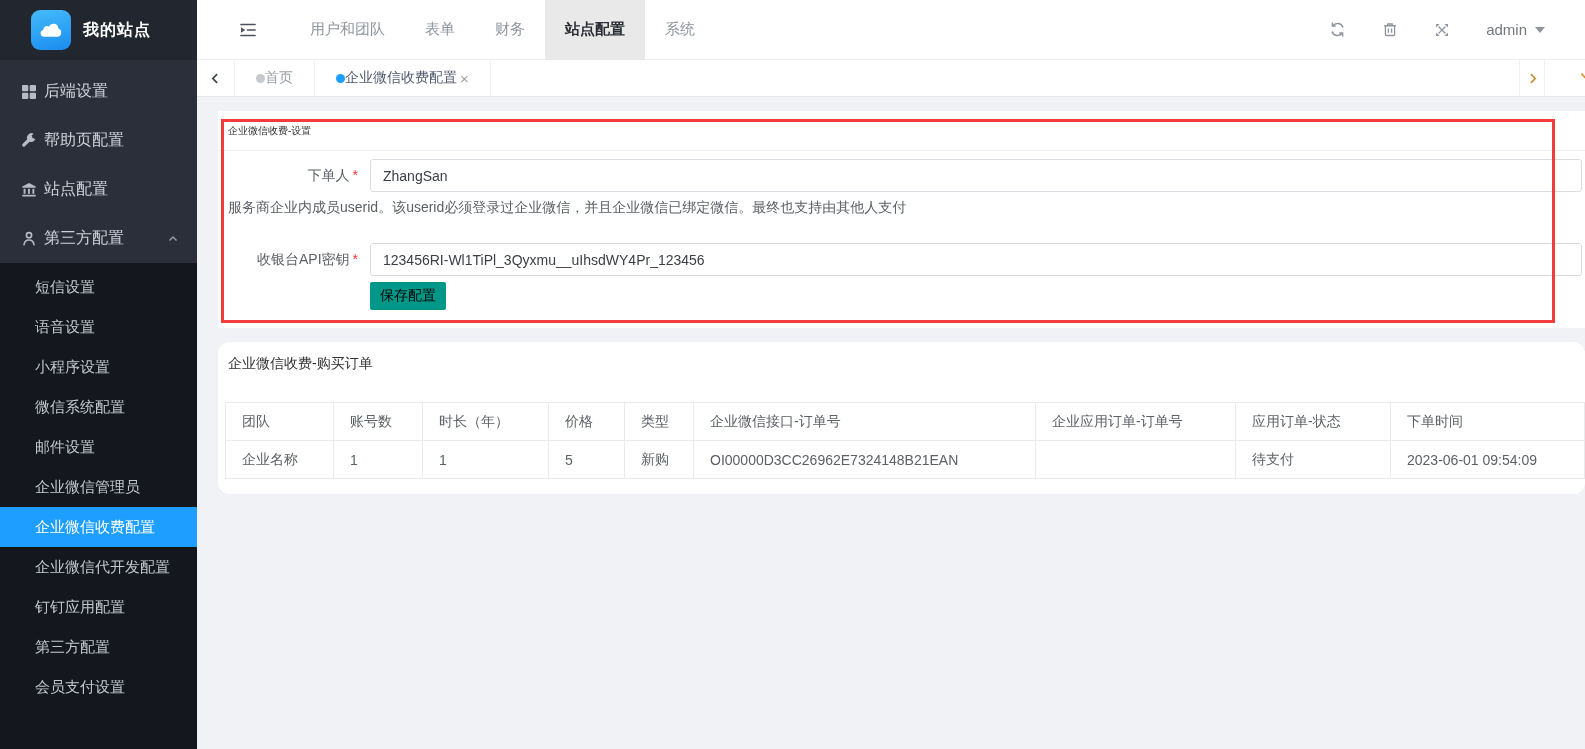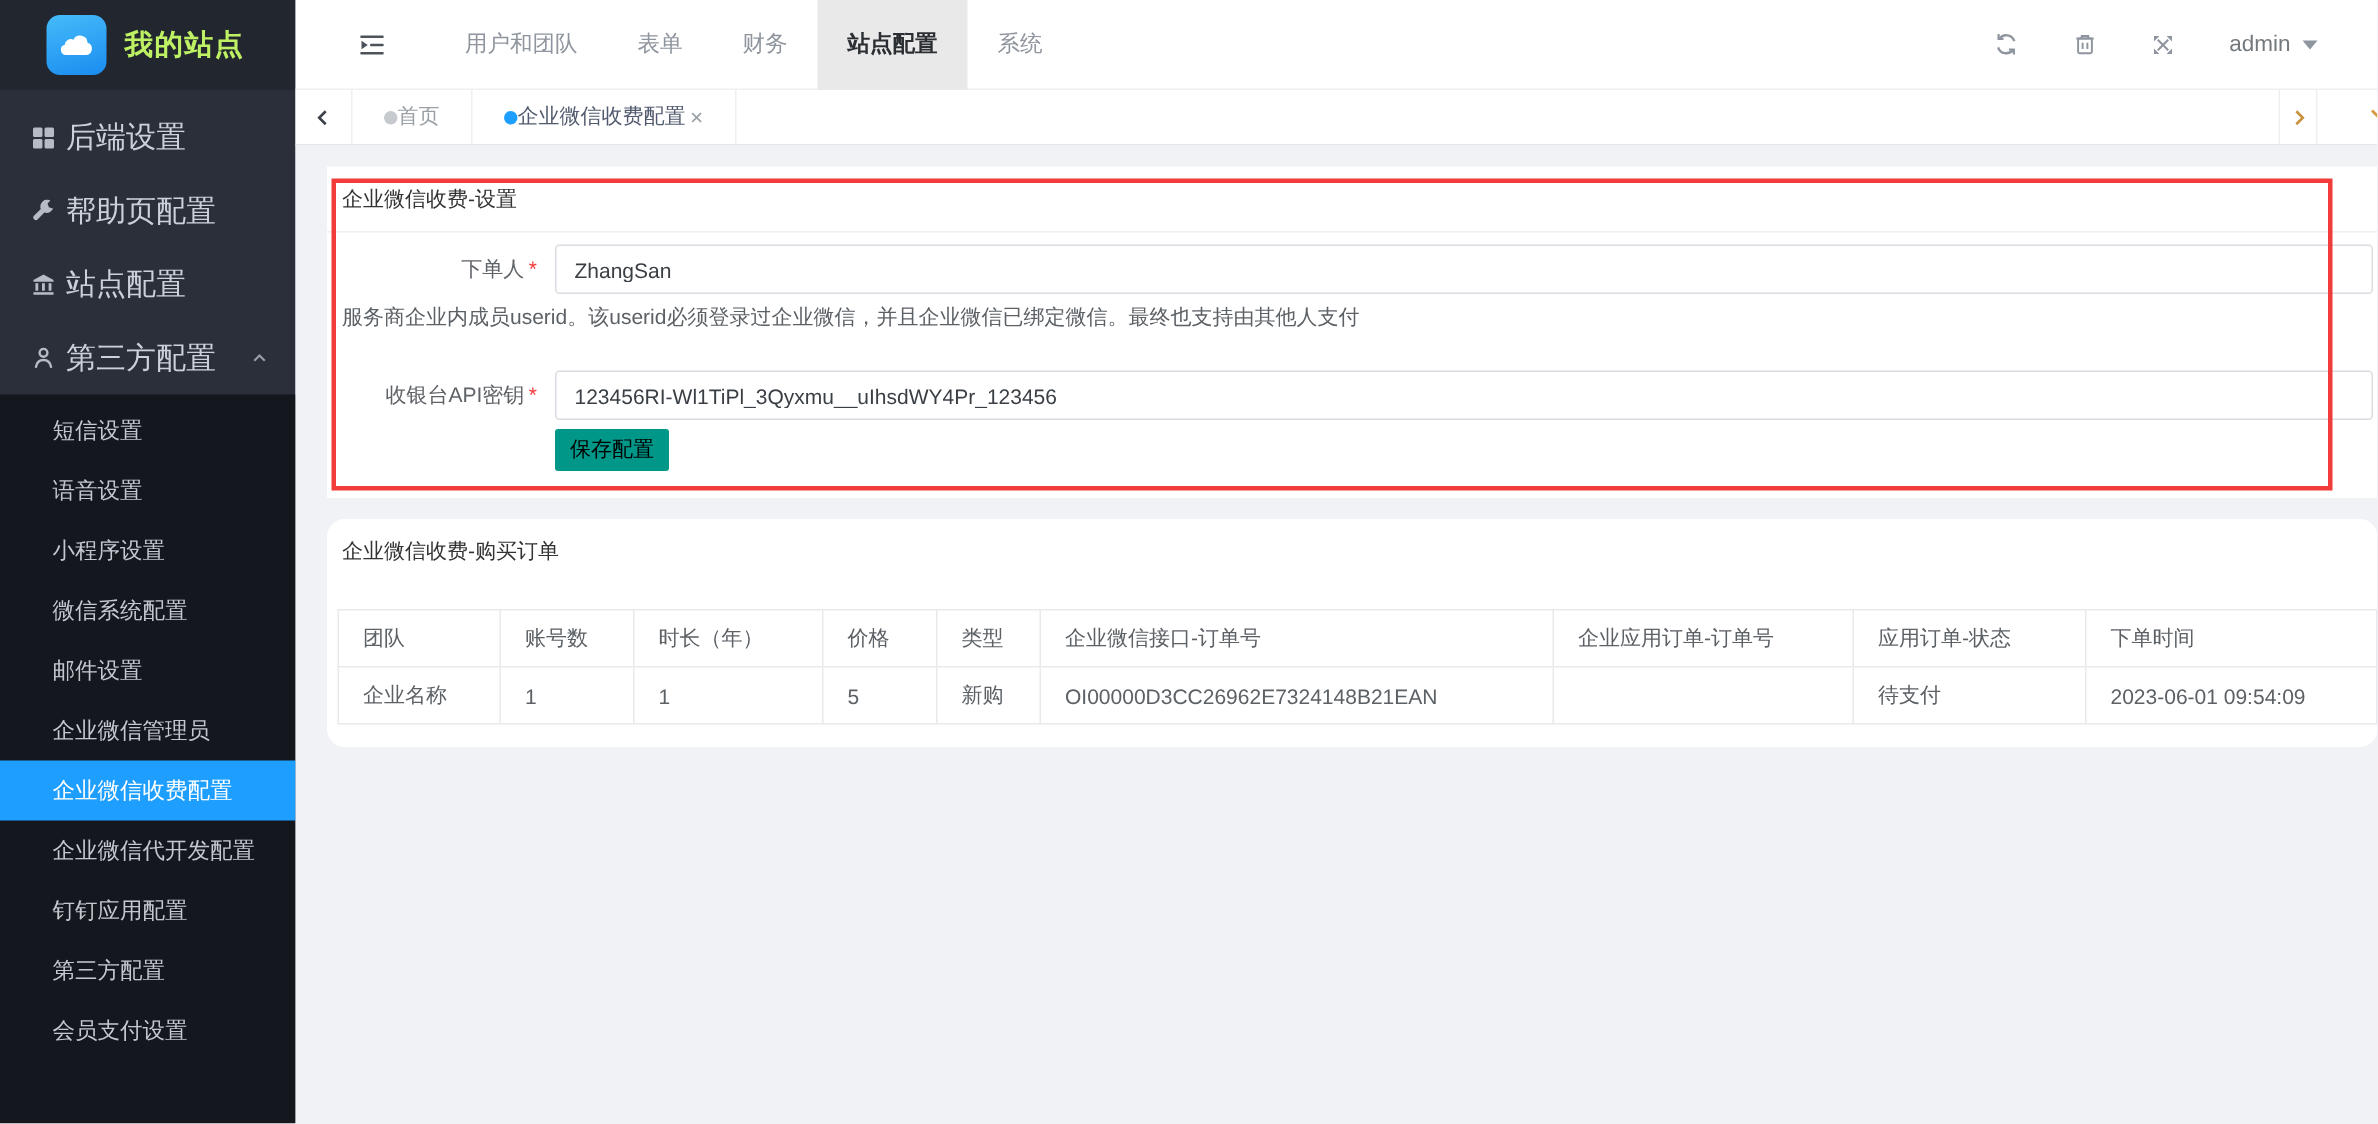--- a/index.html
+++ b/index.html
@@ -4,23 +4,23 @@
 <style>
   * { box-sizing: border-box; margin: 0; padding: 0; }
   html,body { width:1585px; height:749px; overflow:hidden; }
   body { font-family:"Liberation Sans","DejaVu Sans",sans-serif; background:#f1f2f5; }
   .app { position:relative; width:1585px; height:749px; overflow:hidden; background:#f1f2f5; }
 
   
   .sidebar { position:absolute; left:0; top:0; bottom:0; width:197px; background:#2a2f39; display:flex; flex-direction:column; }
   .logo { height:60px; flex:none; background:#22262e; display:flex; align-items:center; padding-left:31px; gap:12px; }
   .logo-badge { width:40px; height:40px; border-radius:9px; background:linear-gradient(165deg,#45bbf9,#1a8cf0); display:flex; align-items:center; justify-content:center; flex:none; }
-  .logo-title { color:#bef264; font-size:19px; font-weight:bold; letter-spacing:1px; }
+  .logo-title { color:#ffffff; font-size:16px; font-weight:bold; letter-spacing:1px; }
   .menu { flex:none; padding-top:7px; }
-  .menu-item { height:49px; display:flex; align-items:center; padding:0 18px 0 20px; color:#ccd1d9; font-size:20px; cursor:pointer; }
+  .menu-item { height:49px; display:flex; align-items:center; padding:0 18px 0 20px; color:#ccd1d9; font-size:16px; cursor:pointer; }
   .mi-icon { width:17px; height:17px; margin-right:7px; color:#b6bcc6; display:flex; align-items:center; justify-content:center; flex:none; }
   .mi-chevron { margin-left:auto; color:#9aa1ab; display:flex; }
   .submenu { flex:1; background:#14171d; padding-top:4px; }
   .sub-item { height:40px; display:flex; align-items:center; padding-left:35px; color:#c3c8cf; font-size:15px; cursor:pointer; }
   .sub-item.active { background:#1e9fff; color:#fff; }
 
   
   .topnav { position:absolute; left:197px; top:0; right:0; height:60px; background:#fff; border-bottom:1px solid #f0f0f0; display:flex; align-items:center; }
   .collapse-btn { margin:0 32px 0 41px; color:#4c5259; display:flex; cursor:pointer; }
   .nav-item { padding:0 20px; height:60px; display:flex; align-items:center; font-size:15px; color:#8f959e; cursor:pointer; }
@@ -40,21 +40,21 @@
   .tab.active .dot { background:#1e9fff; }
   .tab-close { color:#9aa0a6; font-size:15px; margin-left:3px; cursor:pointer; }
   .tab-filler { flex:1; }
   .tab-edge { width:40px; position:relative; overflow:hidden; }
   .tab-edge svg { position:absolute; right:-8px; top:9px; color:#d99a3f; }
 
   
   .content { position:absolute; left:197px; top:97px; right:0; bottom:0; background:#f1f2f5; padding:14px 0 0 21px; overflow:hidden; }
   .card { background:#fff; }
   .card-settings { position:relative; }
-  .card-header { padding:13px 10px 12px; font-size:14px; color:#333; border-bottom:1px solid #f0f0f0; }
+  .card-header { padding:13px 10px 12px; font-size:10px; color:#333; border-bottom:1px solid #f0f0f0; }
   .annotation-rect { position:absolute; left:3px; top:8px; right:30px; bottom:5px; border:3px solid #f23b3b; pointer-events:none; z-index:5; }
   .form { padding:8px 0 18px; }
   .form-row { display:flex; align-items:center; margin-right:3px; }
   .form-label { width:152px; flex:none; text-align:right; padding-right:12px; font-size:14px; color:#5f6368; }
   .req { color:#f23b3b; margin-left:3px; }
   .form-input { flex:1; height:33px; border:1px solid #d9dce1; border-radius:3px; padding:0 12px; font-size:14px; color:#3a3f45; outline:none; background:#fff; }
   .form-help { font-size:14px; color:#5c6166; padding-left:10px; margin:7px 0 26px; }
   .form-actions { padding-left:152px; margin-top:6px; }
   .btn-save { height:28px; padding:0 10px; background:#009688; color:#000000; border:none; border-radius:2px; font-size:14px; cursor:pointer; }
 

